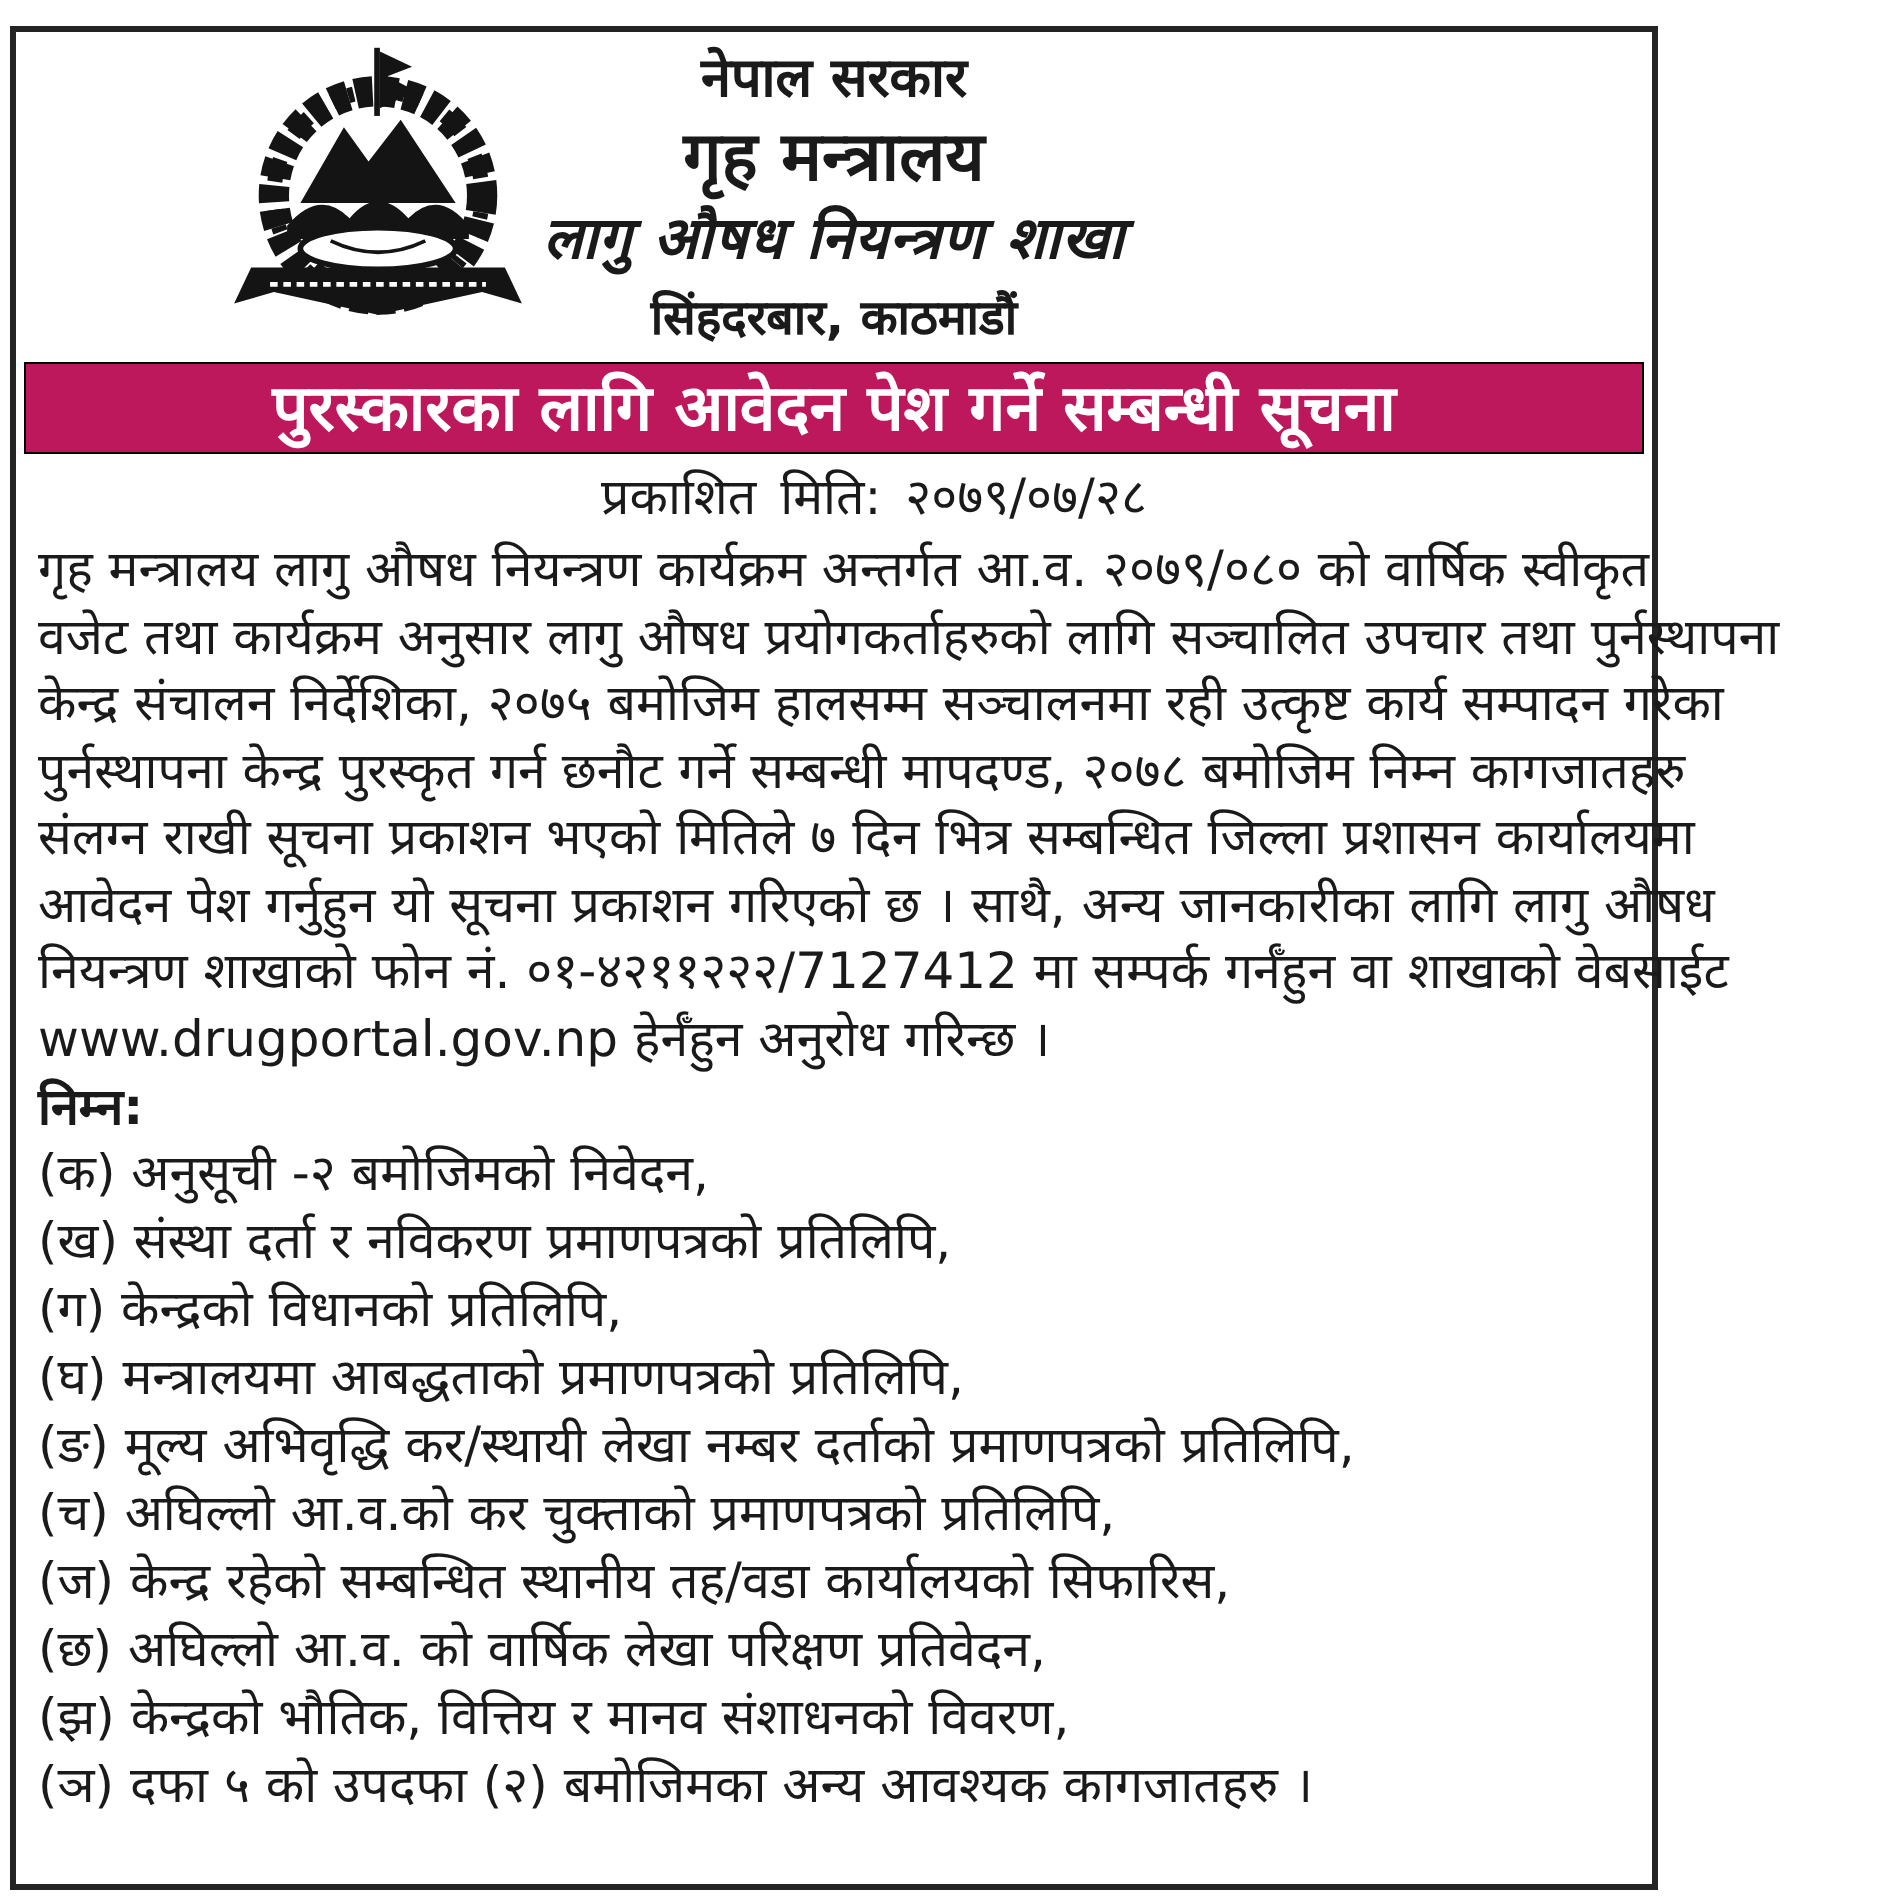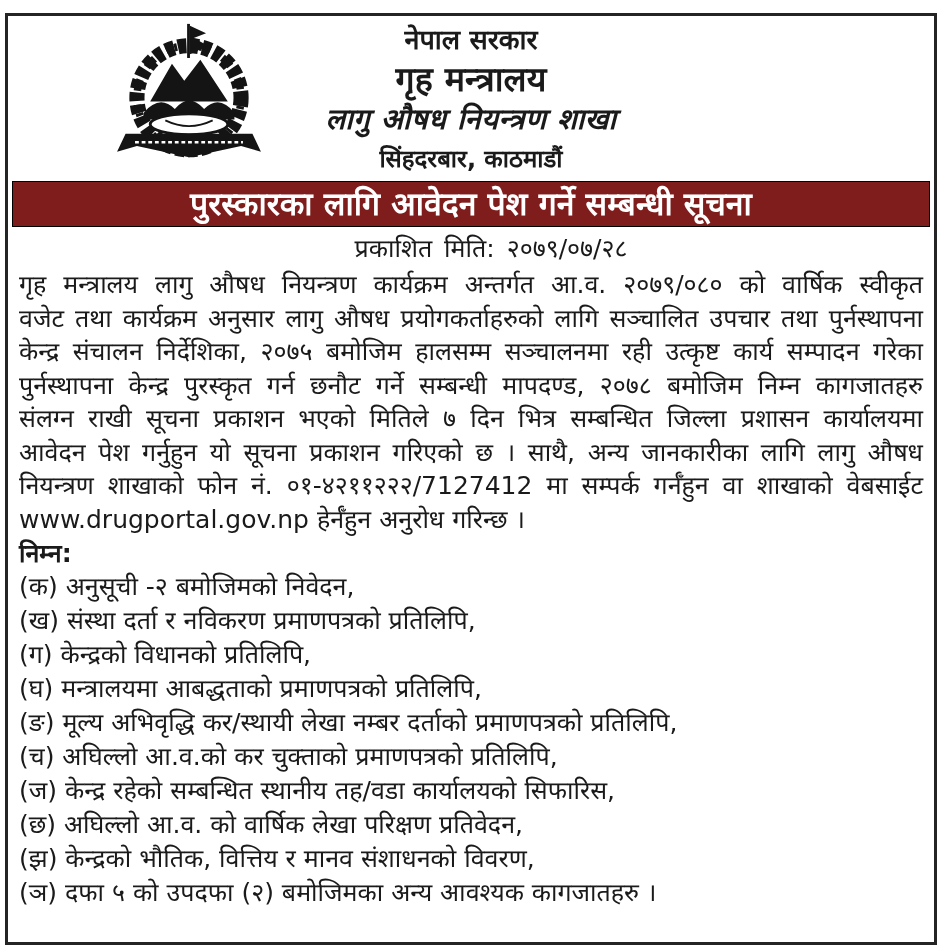--- a/index.html
+++ b/index.html
@@ -7,42 +7,42 @@
     width: 940px; height: 952px;
     background: #ffffff;
     font-family: "DejaVu Sans", sans-serif;
     color: #1a1a1a;
   }
   body { position: relative; overflow: hidden; }
 
   .frame {
     position: absolute;
     left: 5px; top: 13px;
-    width: 932px; height: 932px;
+    width: 824px; height: 932px;
     border: 3px solid #242424;
     background: #ffffff;
   }
 
   
   .header { position: relative; padding-top: 7px; }
   .emblem {
     position: absolute;
     left: 100px; top: 6px;
     width: 162px; height: 142px;
   }
   .header-text { text-align: center; }
   .org-line1 { font-size: 27px; font-weight: bold; line-height: 33px; }
   .org-line2 { font-size: 34px; font-weight: bold; line-height: 33px; margin-top: 7px; }
   .org-line3 { font-size: 29px; font-weight: bold; line-height: 45px; margin-top: 1px; letter-spacing: 0.5px; font-style: italic; }
   .org-line4 { font-size: 24px; font-weight: bold; line-height: 29px; margin-top: 3px; }
 
   
   .banner {
     margin: 7px 4px 0 4px;
-    background: #7f1d1d;
+    background: #be185d;
     color: #ffffff;
     text-align: center;
     font-size: 32px;
     font-weight: bold;
     line-height: 44px;
     border: 1px solid #000;
   }
 
   
   .date-line {

